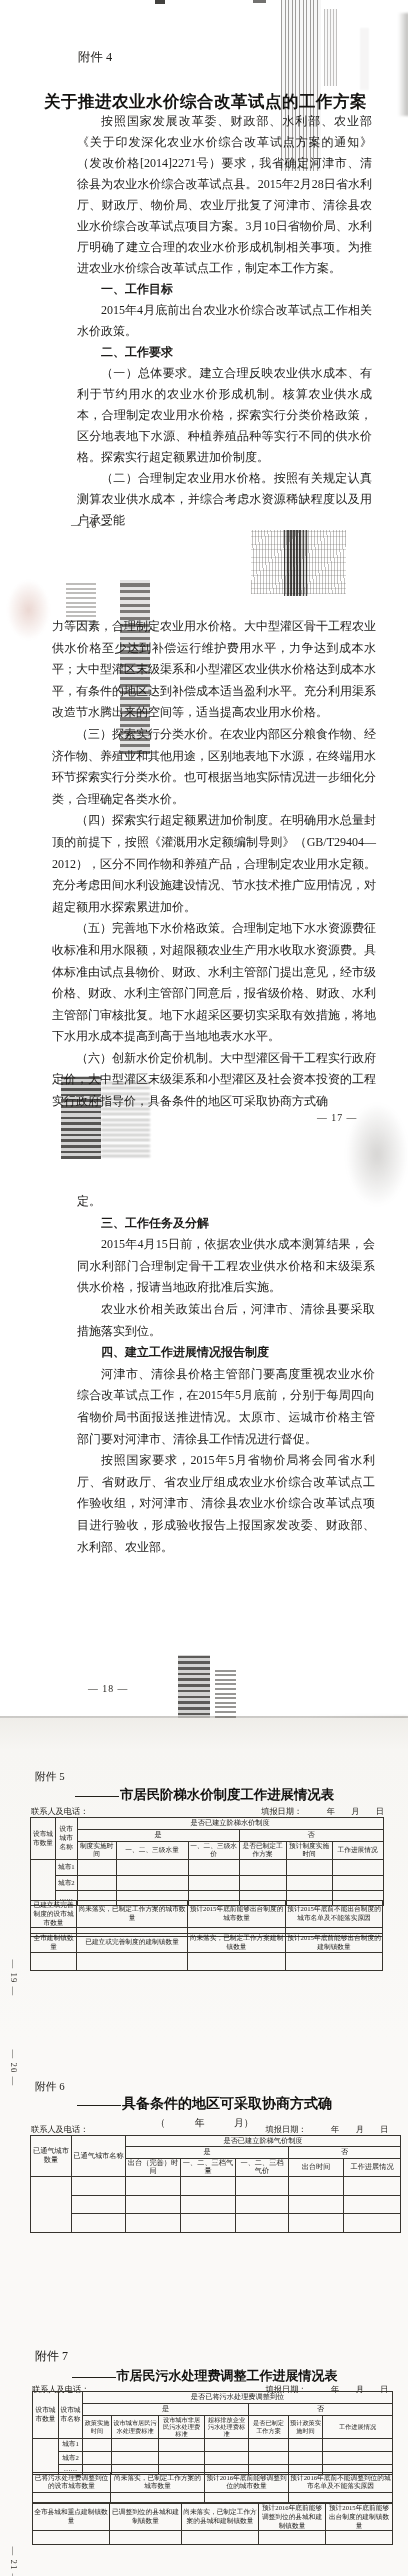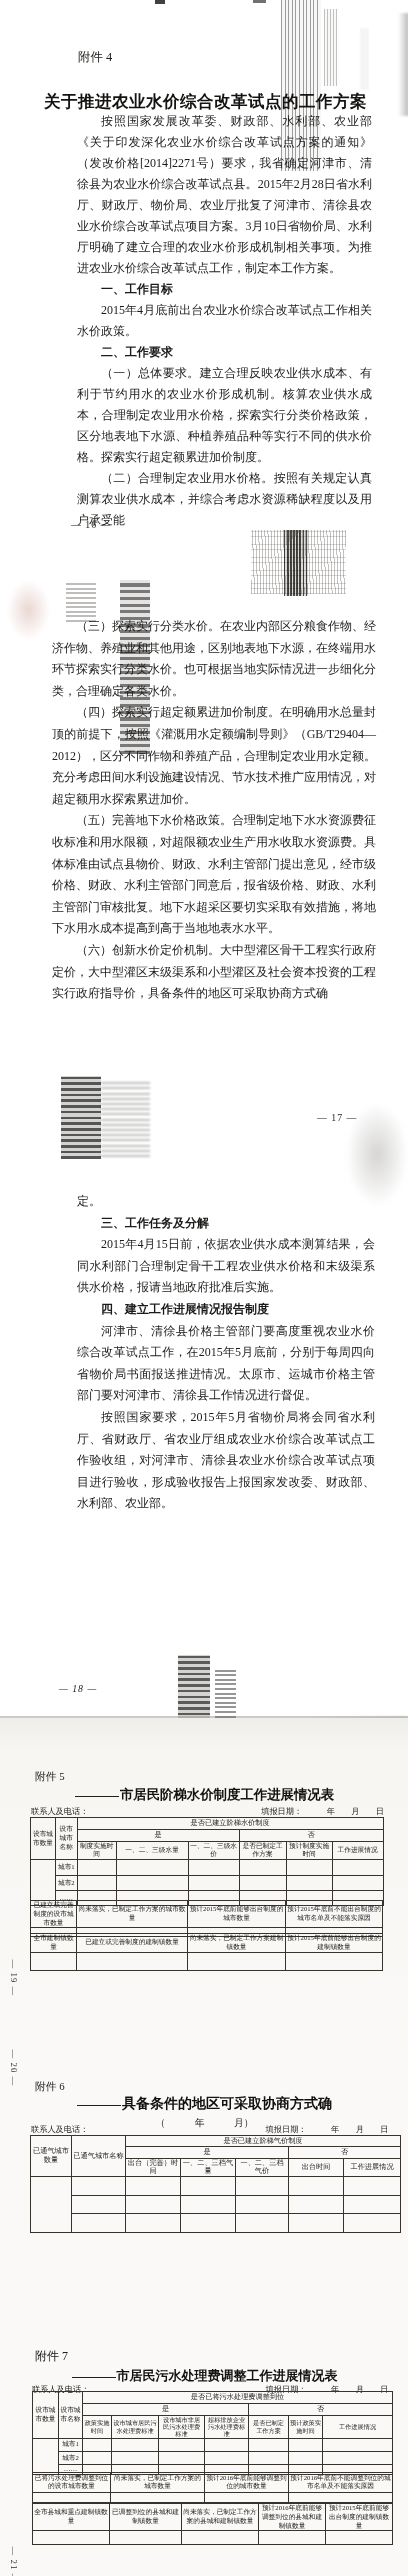--- a/index.html
+++ b/index.html
@@ -66,38 +66,40 @@
       <p>2015年4月底前出台农业水价综合改革试点工作相关水价政策。</p>
       <p class="hd">二、工作要求</p>
       <p><b>（一）总体要求。</b><span>建立合理反映农业供水成本、有利于节约用水的农业水价形成机制。核算农业供水成本，合理制定农业用水价格，探索实行分类价格政策，区分地表地下水源、种植养殖品种等实行不同的供水价格。探索实行超定额累进加价制度。</span></p>
       <p><b>（二）合理制定农业用水价格。</b><span>按照有关规定认真测算农业供水成本，并综合考虑水资源稀缺程度以及用户承受能</span></p>
     </div>
     <div class="pageno" style="left:71px;top:519px;">— 16 —</div>
   </section>
 
   <section class="sheet" style="top:595px;height:564px;">
     <div class="flow serif f17" style="left:52px;top:21px;width:324px;">
+      <p class="noind">力等因素，合理制定农业用水价格。大中型灌区骨干工程农业供水价格至少达到补偿运行维护费用水平，力争达到成本水平；大中型灌区末级渠系和小型灌区农业供水价格达到成本水平，有条件的地区达到补偿成本适当盈利水平。充分利用渠系改造节水腾出来的空间等，适当提高农业用水价格。</p>
       <p><b>（三）探索实行分类水价。</b><span>在农业内部区分粮食作物、经济作物、养殖业和其他用途，区别地表地下水源，在终端用水环节探索实行分类水价。也可根据当地实际情况进一步细化分类，合理确定各类水价。</span></p>
       <p><b>（四）探索实行超定额累进加价制度。</b><span>在明确用水总量封顶的前提下，按照《灌溉用水定额编制导则》（GB/T29404—2012），区分不同作物和养殖产品，合理制定农业用水定额。充分考虑田间水利设施建设情况、节水技术推广应用情况，对超定额用水探索累进加价。</span></p>
       <p><b>（五）完善地下水价格政策。</b><span>合理制定地下水水资源费征收标准和用水限额，对超限额农业生产用水收取水资源费。具体标准由试点县物价、财政、水利主管部门提出意见，经市级价格、财政、水利主管部门同意后，报省级价格、财政、水利主管部门审核批复。地下水超采区要切实采取有效措施，将地下水用水成本提高到高于当地地表水水平。</span></p>
       <p><b>（六）创新水价定价机制。</b><span>大中型灌区骨干工程实行政府定价，大中型灌区末级渠系和小型灌区及社会资本投资的工程实行政府指导价，具备条件的地区可采取协商方式确</span></p>
     </div>
     <div class="pageno" style="left:317px;top:517px;">— 17 —</div>
   </section>
 
   <section class="sheet" style="top:1159px;height:592px;">
     <div class="flow serif f17" style="left:77px;top:32px;width:298px;">
       <p class="noind">定。</p>
       <p class="hd">三、工作任务及分解</p>
       <p>2015年4月15日前，依据农业供水成本测算结果，会同水利部门合理制定骨干工程农业供水价格和末级渠系供水价格，报请当地政府批准后实施。</p>
+      <p>农业水价相关政策出台后，河津市、清徐县要采取措施落实到位。</p>
       <p class="hd">四、建立工作进展情况报告制度</p>
       <p>河津市、清徐县价格主管部门要高度重视农业水价综合改革试点工作，在2015年5月底前，分别于每周四向省物价局书面报送推进情况。太原市、运城市价格主管部门要对河津市、清徐县工作情况进行督促。</p>
       <p>按照国家要求，2015年5月省物价局将会同省水利厅、省财政厅、省农业厅组成农业水价综合改革试点工作验收组，对河津市、清徐县农业水价综合改革试点项目进行验收，形成验收报告上报国家发改委、财政部、水利部、农业部。</p>
     </div>
-    <div class="pageno" style="left:59px;top:524px;font-style:italic;">— 18 —</div>
+    <div class="pageno" style="left:88px;top:524px;">— 18 —</div>
   </section>
 
   <section class="sheet" style="top:1718px;height:322px;background:linear-gradient(180deg,#efede9 0%,#f7f6f3 10%,#faf9f7 100%);">
     <div class="attlab serif" style="left:35px;top:52px;font-size:10.8px;">附件 5</div>
     <div class="ttl2 hei" style="top:68px;"><span class="blank"></span><span>市居民阶梯水价制度工作进展情况表</span></div>
     <div class="meta" style="left:31px;top:88px;">联系人及电话：</div>
     <div class="meta" style="right:25px;top:88px;">填报日期：　　　年　　月　　日</div>
     <table class="f" style="left:30px;top:99px;width:352px;">
       <colgroup>
           <col style="width:25px">

